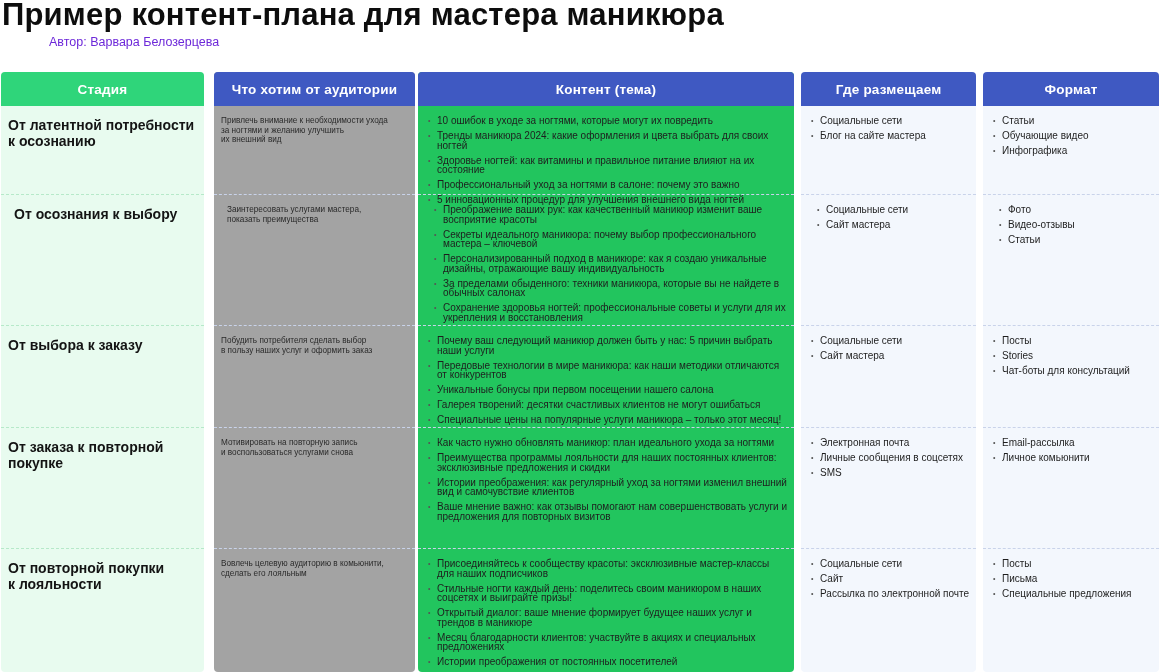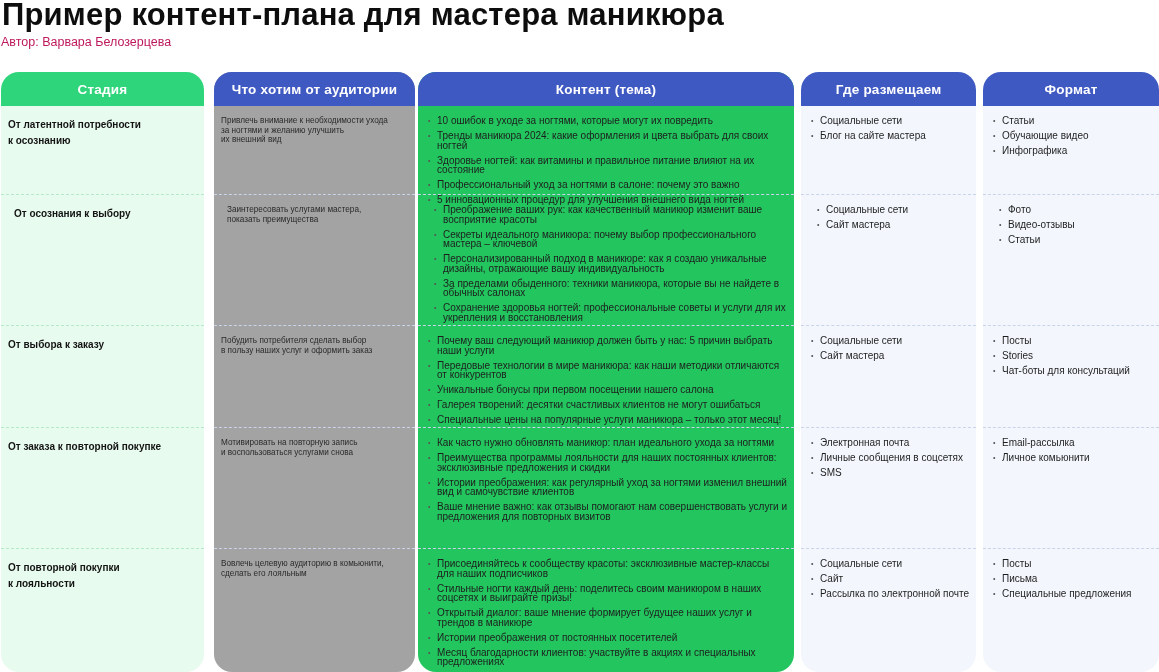--- a/index.html
+++ b/index.html
@@ -1,42 +1,42 @@
 <!DOCTYPE html>
 <html><head>
 <meta charset="utf-8">
 <style>
   * { box-sizing: border-box; margin: 0; padding: 0; }
   html, body { width: 1159px; height: 672px; background: #ffffff; overflow: hidden; }
   body { font-family: "Liberation Sans", "DejaVu Sans", sans-serif; color: #1a1a1a; position: relative; }
 
   .title { position: absolute; left: 2px; top: -3px; font-size: 31px; font-weight: 700; letter-spacing: 0.2px; color: #0d0d0d; white-space: nowrap; }
-  .author { position: absolute; left: 1px; top: 35px; font-size: 12.5px; color: #be185d; white-space: nowrap; }
-
-  .col { position: absolute; top: 72px; bottom: 0; border-radius: 18px; overflow: hidden; }
+  .author { position: absolute; left: 1px; top: 35px; font-size: 12.5px; color: #6d28d9; white-space: nowrap; padding-left: 48px; }
+
+  .col { position: absolute; top: 72px; bottom: 0; border-radius: 4px; overflow: hidden; }
   .col-stage  { left: 1px;   width: 203px; background: #e8fbef; }
   .col-goal   { left: 214px; width: 201px; background: #a3a3a3; }
   .col-content{ left: 418px; width: 376px; background: #22c55e; }
   .col-where  { left: 801px; width: 175px; background: #f3f7fd; }
   .col-format { left: 983px; width: 176px; background: #f3f7fd; }
 
   .col-head { height: 34px; display: flex; align-items: center; justify-content: center; color: #ffffff; font-weight: 700; font-size: 13.5px; letter-spacing: 0.2px; white-space: nowrap; }
   .col-stage .col-head { background: #2fd57a; }
   .col-goal .col-head, .col-content .col-head, .col-where .col-head, .col-format .col-head { background: #3f59c2; }
 
   .cell { position: absolute; left: 0; right: 0; }
   .cell.sep { border-top: 1px dashed #c9d3ea; }
   .col-stage .cell.sep { border-top: 1px dashed #b6e9c9; }
   .r0 { top: 34px;  height: 88px; }
   .r1 { top: 122px; height: 131px; padding-left: 6px; }
   .r2 { top: 253px; height: 102px; }
   .r3 { top: 355px; height: 121px; }
   .r4 { top: 476px; height: 124px; }
 
-  .stage-text { padding: 11px 8px 0 7px; font-size: 10px; font-weight: 700; line-height: 16px; color: #141414; white-space: pre-line; }
+  .stage-text { padding: 11px 8px 0 7px; font-size: 14px; font-weight: 700; line-height: 16px; color: #141414; white-space: pre-line; }
   .goal-text  { padding: 10px 8px 0 7px; font-size: 8.2px; line-height: 9.5px; color: #2a2a2a; white-space: pre-line; }
 
   ul.bl { list-style: none; padding: 10px 6px 0 10px; }
   ul.bl li { position: relative; padding-left: 9px; font-size: 10px; line-height: 9.5px; color: #1e1e1e; margin-bottom: 5.6px; }
   ul.bl li::before { content: "\2022"; position: absolute; left: 0; top: 0; font-size: 7px; color: #555; }
   .col-where ul.bl li, .col-format ul.bl li { margin-bottom: 5.6px; }
 </style>
 </head>
 <body>
 
@@ -124,22 +124,22 @@
       <li>Преимущества программы лояльности для наших постоянных клиентов: эксклюзивные предложения и скидки</li>
       <li>Истории преображения: как регулярный уход за ногтями изменил внешний вид и самочувствие клиентов</li>
       <li>Ваше мнение важно: как отзывы помогают нам совершенствовать услуги и предложения для повторных визитов</li>
     </ul>
   </div>
   <div class="cell r4 sep">
     <ul class="bl">
       <li>Присоединяйтесь к сообществу красоты: эксклюзивные мастер-классы для наших подписчиков</li>
       <li>Стильные ногти каждый день: поделитесь своим маникюром в наших соцсетях и выиграйте призы!</li>
       <li>Открытый диалог: ваше мнение формирует будущее наших услуг и трендов в маникюре</li>
+      <li>Месяц благодарности клиентов: участвуйте в акциях и специальных предложениях</li>
       <li>Истории преображения от постоянных посетителей</li>
-      <li>Месяц благодарности клиентов: участвуйте в акциях и специальных предложениях</li>
     </ul>
   </div>
 </div>
 
 <div class="col col-where">
   <div class="col-head">Где размещаем</div>
   <div class="cell r0">
     <ul class="bl">
       <li>Социальные сети</li>
       <li>Блог на сайте мастера</li>

